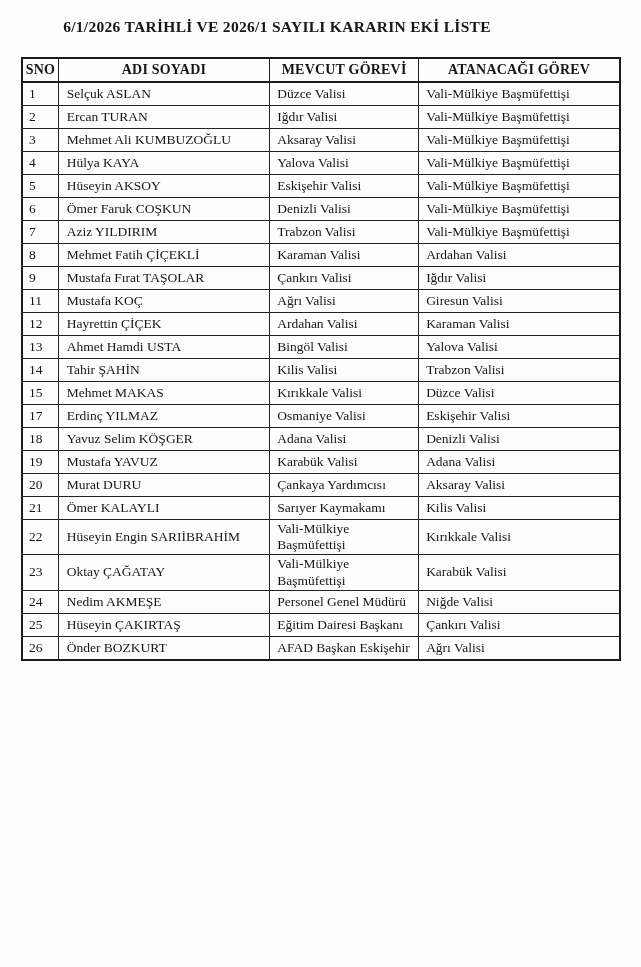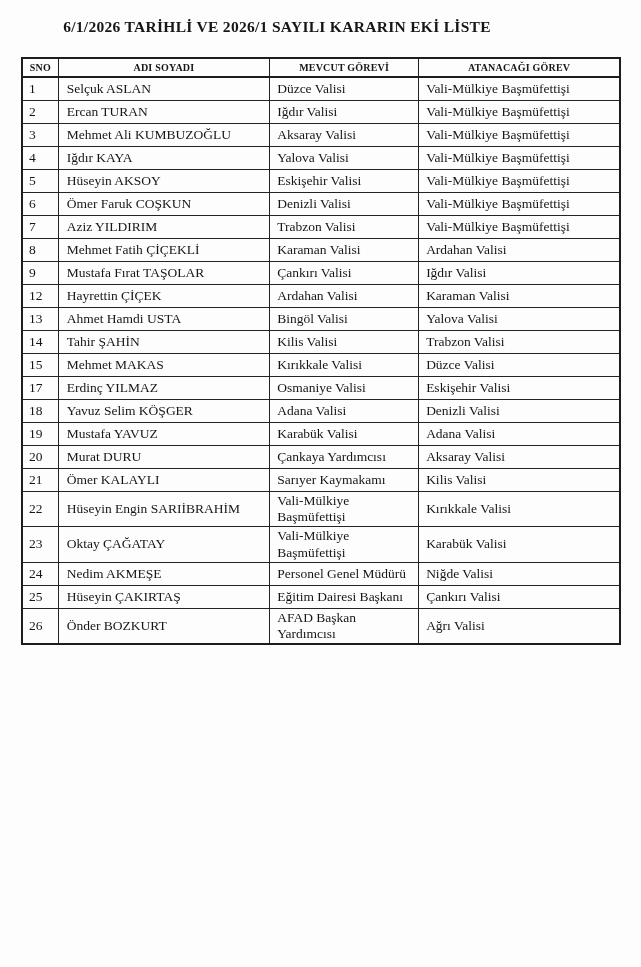--- a/index.html
+++ b/index.html
@@ -35,21 +35,21 @@
     table-layout: fixed;
     border: 2px solid #1d1d1d;
   }
   col.c-sno  { width: 36px; }
   col.c-name { width: 210px; }
   col.c-cur  { width: 148px; }
   col.c-new  { width: 200px; }
   th {
     border: 1px solid #1d1d1d;
     border-bottom: 2px solid #1d1d1d;
-    font-size: 10px;
+    font-size: 14px;
     font-weight: bold;
     text-align: center;
     padding: 3px 2px;
     letter-spacing: 0.2px;
     white-space: nowrap;
     overflow: hidden;
   }
   td {
     border: 1px solid #232323;
     font-size: 13.5px;
@@ -101,21 +101,21 @@
 
   <tr>
     <td class="sno">3</td>
     <td class="name">Mehmet Ali KUMBUZOĞLU</td>
     <td class="cur">Aksaray Valisi</td>
     <td class="new">Vali-Mülkiye Başmüfettişi</td>
   </tr>
 
   <tr>
     <td class="sno">4</td>
-    <td class="name">Iğdır KAYA</td>
+    <td class="name">Hülya KAYA</td>
     <td class="cur">Yalova Valisi</td>
     <td class="new">Vali-Mülkiye Başmüfettişi</td>
   </tr>
 
   <tr>
     <td class="sno">5</td>
     <td class="name">Hüseyin AKSOY</td>
     <td class="cur">Eskişehir Valisi</td>
     <td class="new">Vali-Mülkiye Başmüfettişi</td>
   </tr>
@@ -142,20 +142,26 @@
   </tr>
 
   <tr>
     <td class="sno">9</td>
     <td class="name">Mustafa Fırat TAŞOLAR</td>
     <td class="cur">Çankırı Valisi</td>
     <td class="new">Iğdır Valisi</td>
   </tr>
 
 
+  <tr>
+    <td class="sno">11</td>
+    <td class="name">Mustafa KOÇ</td>
+    <td class="cur">Ağrı Valisi</td>
+    <td class="new">Giresun Valisi</td>
+  </tr>
 
   <tr>
     <td class="sno">12</td>
     <td class="name">Hayrettin ÇİÇEK</td>
     <td class="cur">Ardahan Valisi</td>
     <td class="new">Karaman Valisi</td>
   </tr>
 
   <tr>
     <td class="sno">13</td>
@@ -238,18 +244,18 @@
   <tr>
     <td class="sno">25</td>
     <td class="name">Hüseyin ÇAKIRTAŞ</td>
     <td class="cur">Eğitim Dairesi Başkanı</td>
     <td class="new">Çankırı Valisi</td>
   </tr>
 
   <tr>
     <td class="sno">26</td>
     <td class="name">Önder BOZKURT</td>
-    <td class="cur">AFAD Başkan Yardımcısı</td>
+    <td class="cur">AFAD Başkan Eskişehir</td>
     <td class="new">Ağrı Valisi</td>
   </tr>
 </tbody>
   </table>
 </div>
 
 </body></html>

